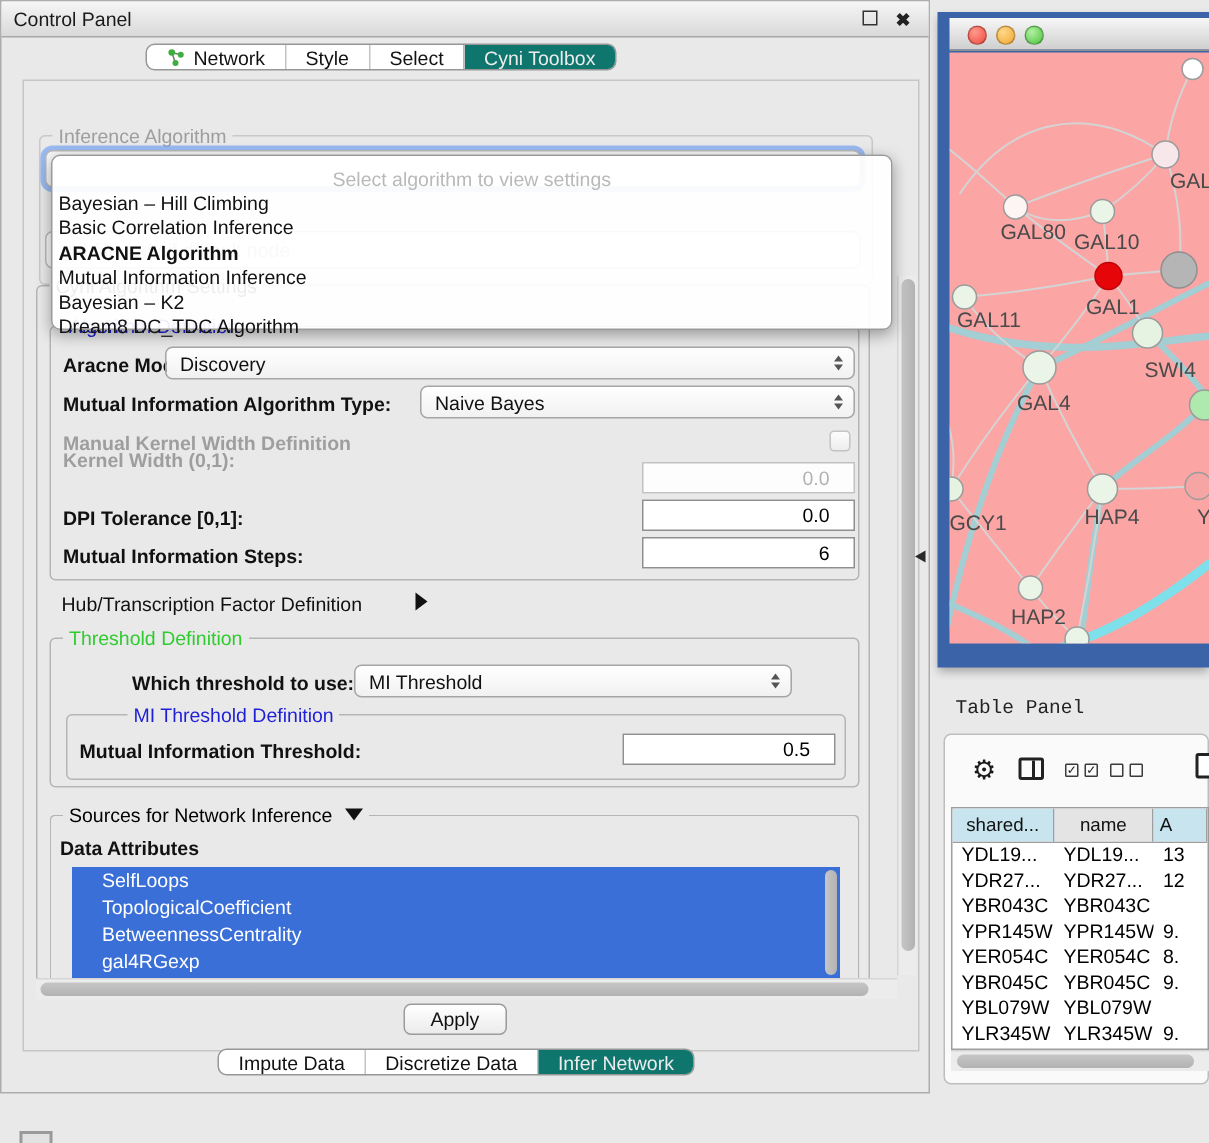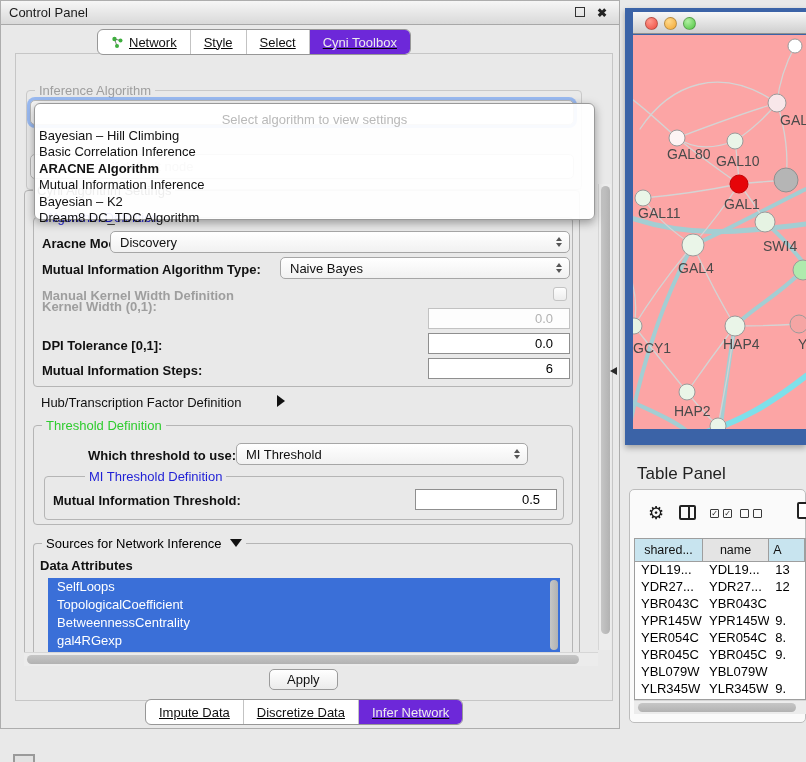--- a/index.html
+++ b/index.html
@@ -12,24 +12,24 @@
 
   
   .cpwin { left:0; top:8; width:620px; height:729px; background:#e9e9e9; border:1px solid #adadad; }
   .titlebar { left:0; top:0; right:0; height:24px; background:linear-gradient(#f6f6f6,#d9d9d9); border-bottom:1px solid #a8a8a8; }
   .titlebar .t { position:absolute; left:8px; top:4px; font-size:13px; color:#1a1a1a; }
   .wbtn { position:absolute; top:6px; font-size:12px; color:#222; line-height:12px; cursor:default; }
   .floatbtn { width:10px; height:10px; border:1.5px solid #333; }
   .content { left:14px; top:52px; width:598px; height:648px; background:#e9e9e9; border:1px solid #c6c6c6; }
 
   
-  .segbar { display:inline-flex; border:1px solid #979797; border-radius:6px; background:#fff; overflow:hidden; height:26px;text-decoration:underline; }
+  .segbar { display:inline-flex; border:1px solid #979797; border-radius:6px; background:#fff; overflow:hidden; height:18px; }
   .seg { font-size:13px; color:#111; line-height:21px; padding:0 13px; border-left:1px solid #c3c3c3; display:flex; align-items:center; gap:5px; white-space:nowrap; }
   .seg:first-child { border-left:none; }
-  .seg.sel { background:#6d28d9; color:#ececec; }
+  .seg.sel { background:#0f766e; color:#ececec; }
 
   
   .popup { left:18px; top:49px; width:561px; height:117px; background:rgba(255,255,255,0.93);
            border:1px solid #9a9a9a; border-radius:6px; box-shadow:0 3px 10px rgba(0,0,0,0.35); padding-top:8px; z-index:30; }
   .phead { text-align:center; color:#b9b9b9; font-size:13px; height:15px; }
   .pitem { font-size:13px; color:#111; padding:1px 4px; height:16.4px; }
   .pitem.sel { font-weight:bold; }
 
   
   .bgroup { border:1px solid #c9c9c9; border-radius:4px; }
@@ -46,21 +46,21 @@
   .arrows { position:absolute; right:7px; top:50%; transform:translateY(-50%); display:flex; flex-direction:column; gap:2px; }
   .tri-up { width:0; height:0; border-left:3.5px solid transparent; border-right:3.5px solid transparent; border-bottom:4px solid #555; }
   .tri-dn { width:0; height:0; border-left:3.5px solid transparent; border-right:3.5px solid transparent; border-top:4px solid #555; }
   .tinput { position:absolute; border:1px solid #8f8f8f; background:#fff; font-size:13px; text-align:right; padding:0 16px; font-family:"Liberation Sans",sans-serif; color:#000; }
   .tinput:disabled { border-color:#c2c2c2; color:#b2b2b2; background:#fdfdfd; }
   .cbox { position:absolute; width:14px; height:14px; border:1px solid #c4c4c4; border-radius:3px; background:linear-gradient(#fdfdfd,#ededed); }
   .tri-r { display:inline-block; width:0; height:0; border-top:6px solid transparent; border-bottom:6px solid transparent; border-left:8px solid #111; vertical-align:-1px; }
   .tri-d { display:inline-block; width:0; height:0; border-left:6px solid transparent; border-right:6px solid transparent; border-top:8px solid #111; vertical-align:1px; }
 
   .attr-list { position:absolute; background:#3a6fd8; }
-  .aitem { color:#fff; font-size:13px; height:18px; line-height:18px; padding-left:9px; }
+  .aitem { color:#fff; font-size:13px; height:18px; line-height:18px; padding-left:20px; }
 
   .vthumb,.hthumb { background:linear-gradient(90deg,#c6c6c6,#b2b2b2); border-radius:6px; }
   .vtrack { background:#ececec; border-left:1px solid #d6d6d6; }
   .htrack { background:#ececec; border-top:1px solid #d6d6d6; }
 
   .applybtn { position:absolute; background:linear-gradient(#ffffff,#ebebeb); border:1px solid #9b9b9b; border-radius:5px;
               font-size:13px; color:#111; padding:2px 17px; }
 
   
   .netwin { left:625px; top:8px; width:181px; height:437px; background:#3b63a7; box-shadow:0 3px 6px rgba(0,0,0,0.3); }
@@ -305,21 +305,21 @@
         <text x="130" y="216" font-size="14" fill="#4a4a4a">SWI4</text>
         <text x="45" y="238" font-size="14" fill="#4a4a4a">GAL4</text>
         <text x="0" y="318" font-size="14" fill="#4a4a4a">GCY1</text>
         <text x="90" y="314" font-size="14" fill="#4a4a4a">HAP4</text>
         <text x="165" y="314" font-size="14" fill="#4a4a4a">Y</text>
         <text x="41" y="381" font-size="14" fill="#4a4a4a">HAP2</text>
       </svg>
   </div>
 </div>
 
-<span class="abs" style="left:637px; top:464px; font-size:17px; color:#222;">Table Panel</span>
+<span class="abs" style="left:637px; top:464px; font-size:13px; color:#222;font-family:Liberation Mono, monospace;">Table Panel</span>
 
 <div class="abs tpanel">
 
   <span class="ticon" style="left:18px; top:12px; font-size:18px;">⚙</span>
   <div class="ticon colicon" style="left:49px; top:15px;">
       <div></div>
     </div>
   <div class="minibox" style="left:80px; top:19px;">✓</div>
   <div class="minibox" style="left:93px; top:19px;">✓</div>
   <div class="minibox" style="left:110px; top:19px;"></div>

